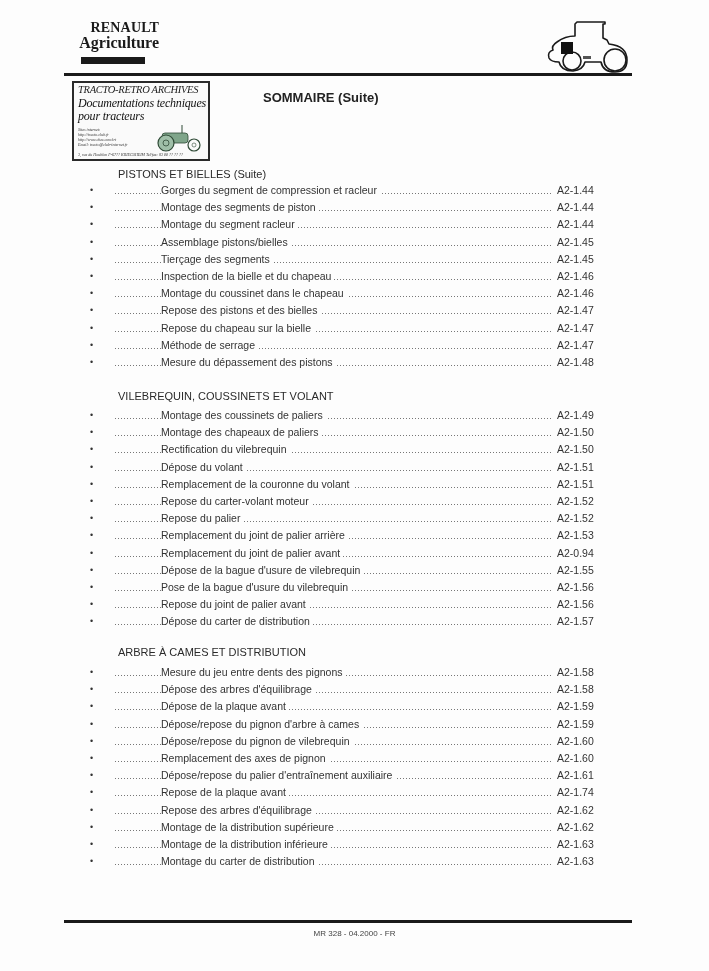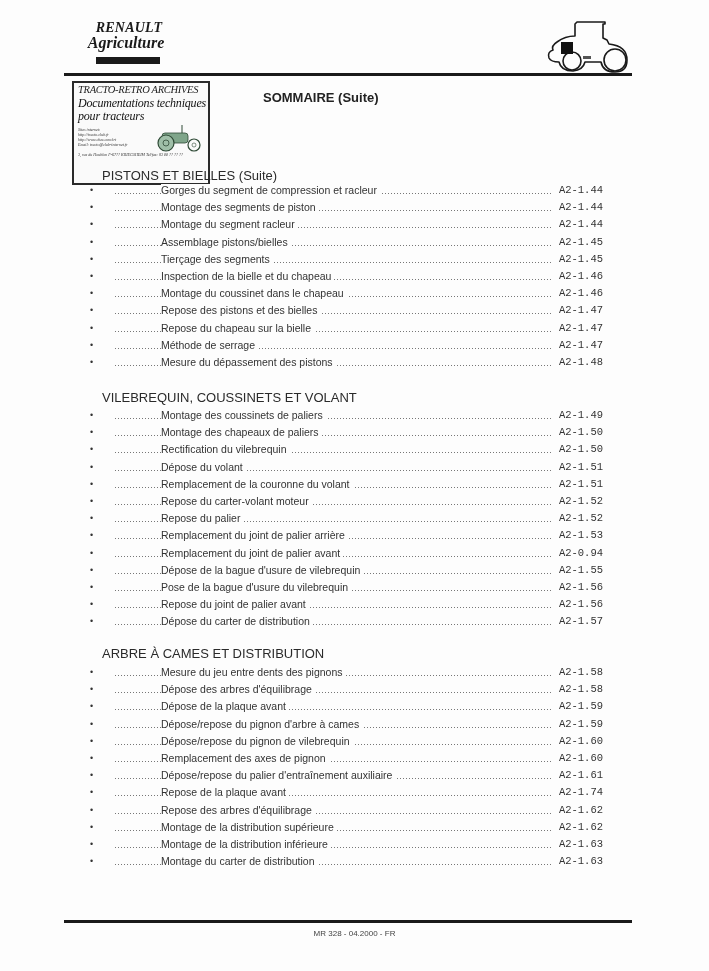--- a/index.html
+++ b/index.html
@@ -5,51 +5,51 @@
   html, body { margin: 0; padding: 0; }
   body {
     width: 709px; height: 971px; position: relative; overflow: hidden;
     background: #ffffff;
     font-family: "Liberation Sans", sans-serif;
     color: #2a2a2a;
   }
   .page { position: absolute; left: 0; top: 0; width: 709px; height: 971px; background: #fdfdfd; }
 
   
-  .brand { position: absolute; left: 84px; top: 20px; width: 90px; text-align: center; font-style: italic; }
+  .brand { position: absolute; left: 69px; top: 20px; width: 90px; text-align: right; }
   .brand-renault { font-family: "Liberation Serif", serif; font-weight: bold; font-size: 14px; letter-spacing: 0.2px; color: #1a1a1a; line-height: 15px; }
   .brand-agri { font-family: "Liberation Serif", serif; font-weight: bold; font-size: 16px; color: #1a1a1a; line-height: 16px; margin-left: -6px; }
   .brand-bar { width: 64px; height: 7px; background: #1a1a1a; margin: 6px 0 0 12px; }
   .tractor-icon { position: absolute; left: 537px; top: 18px; width: 96px; height: 56px; }
   .header-rule { position: absolute; left: 64px; top: 73px; width: 568px; height: 3px; background: #1a1a1a; }
 
   
-  .stamp { position: absolute; left: 72px; top: 81px; width: 138px; height: 104px; border: 2px solid #2a2a2a; background: #fafafa; box-sizing: border-box; overflow: hidden; }
+  .stamp { position: absolute; left: 72px; top: 81px; width: 138px; height: 80px; border: 2px solid #2a2a2a; background: #fafafa; box-sizing: border-box; overflow: hidden; }
   .stamp-title { position: absolute; left: 4px; top: 1px; font-family: "Liberation Serif", serif; font-style: italic; font-size: 10.5px; color: #222; white-space: nowrap; letter-spacing: -0.3px; }
   .stamp-sub { position: absolute; left: 4px; font-family: "Liberation Serif", serif; font-style: italic; font-size: 12px; color: #111; white-space: nowrap; letter-spacing: -0.2px; line-height: 12px; }
   .stamp-sub.l1 { top: 14px; }
   .stamp-sub.l2 { top: 27px; }
   .stamp-small { position: absolute; left: 4px; font-family: "Liberation Serif", serif; font-style: italic; font-size: 4px; color: #333; white-space: nowrap; line-height: 5px; }
   .stamp-tractor { position: absolute; left: 80px; top: 40px; width: 52px; height: 30px; }
 
   
   .doc-title { position: absolute; left: 263px; top: 90px; font-weight: bold; font-size: 13px; color: #222; }
 
   
-  .section-heading { position: absolute; left: 90px; font-size: 13px; color: #2a2a2a; white-space: nowrap; padding-left: 12px; }
+  .section-heading { position: absolute; left: 106px; font-size: 11px; color: #2a2a2a; white-space: nowrap; padding-left: 12px; }
   .toc-row { position: absolute; left: 90px; width: 513px; height: 14px; font-size: 10.5px; line-height: 14px; color: #333; }
   .toc-bullet { position: absolute; left: 0; top: 0; width: 10px; font-size: 9px; }
   .toc-label { position: absolute; left: 24px; right: 52px; top: 0; overflow: hidden; white-space: nowrap; }
   .toc-label span.t { background: #fdfdfd; padding-right: 3px; position: relative; z-index: 1; margin-left: 47px; }
   .toc-label::after {
     content: ""; position: absolute; left: 0; right: 0; bottom: 3px; height: 1px;
     background-image: radial-gradient(circle, #777 0.6px, transparent 0.8px);
     background-size: 3px 1px; background-repeat: repeat-x;
   }
-  .toc-page { position: absolute; right: 0; top: 0; width: 46px; text-align: right; color: #333; font-family: Liberation Mono, monospace; }
+  .toc-page { position: absolute; right: 0; top: 0; width: 46px; color: #333; }
 
   
   .footer-rule { position: absolute; left: 64px; top: 920px; width: 568px; height: 3px; background: #1a1a1a; }
   .footer-text { position: absolute; left: 0; width: 709px; top: 929px; text-align: center; font-size: 8px; color: #444; }
 </style>
 </head>
 <body>
 
 <div class="page">
 

